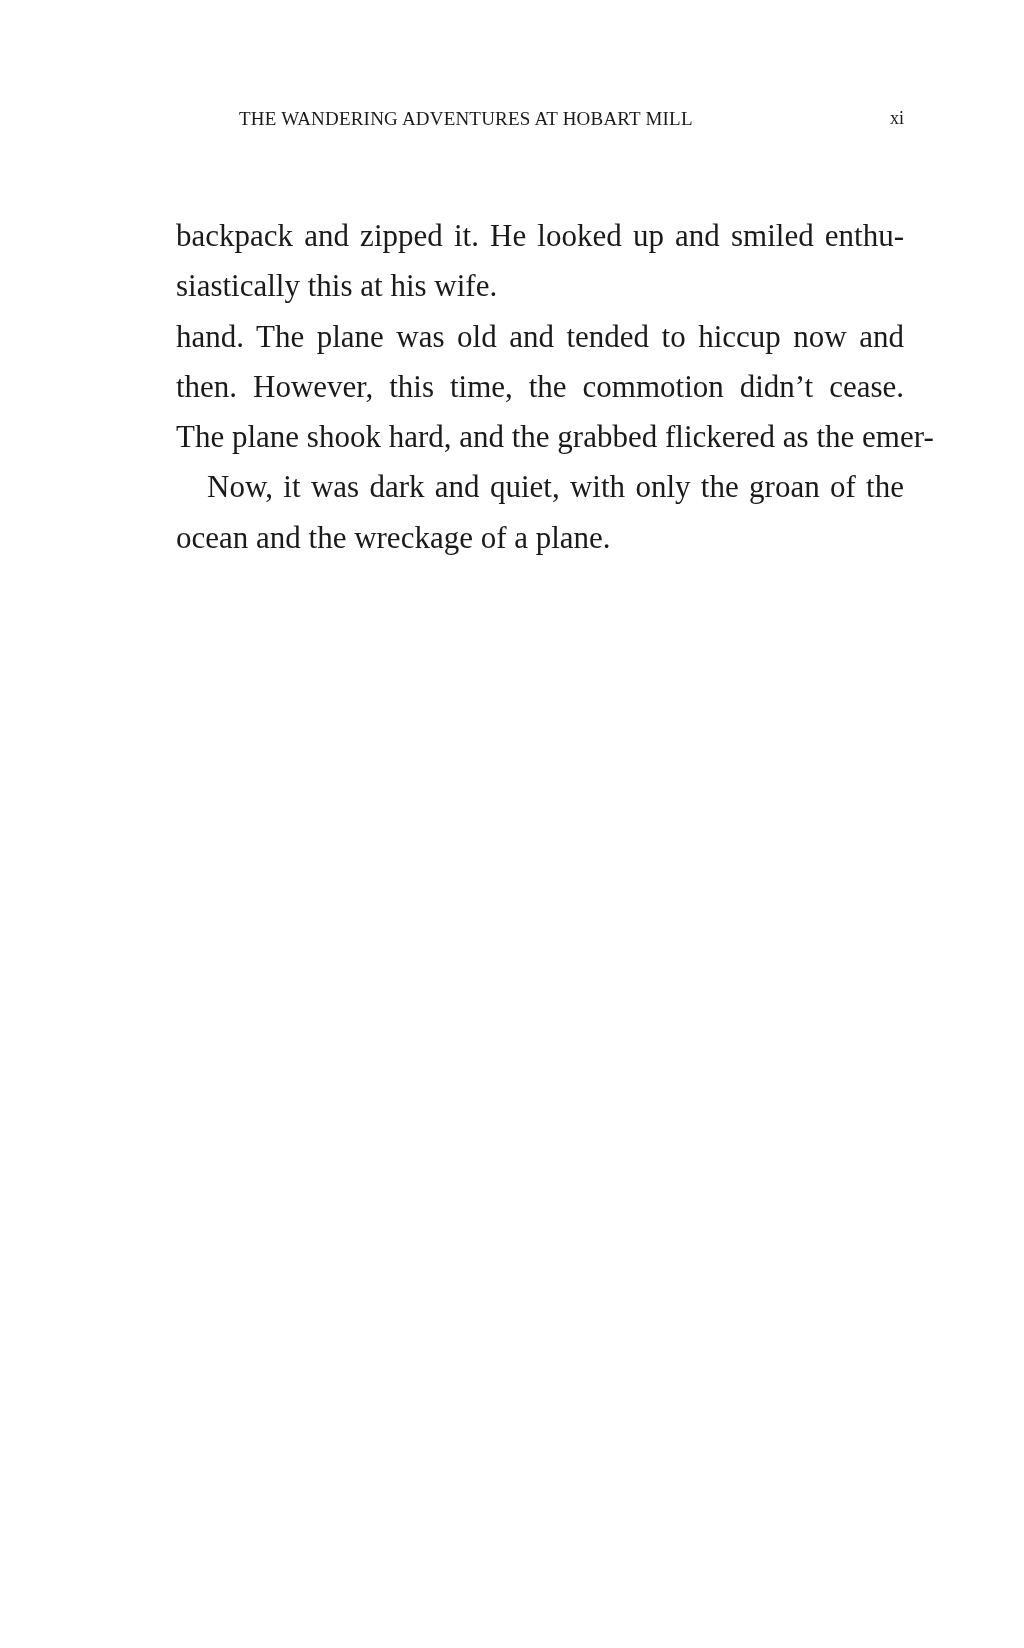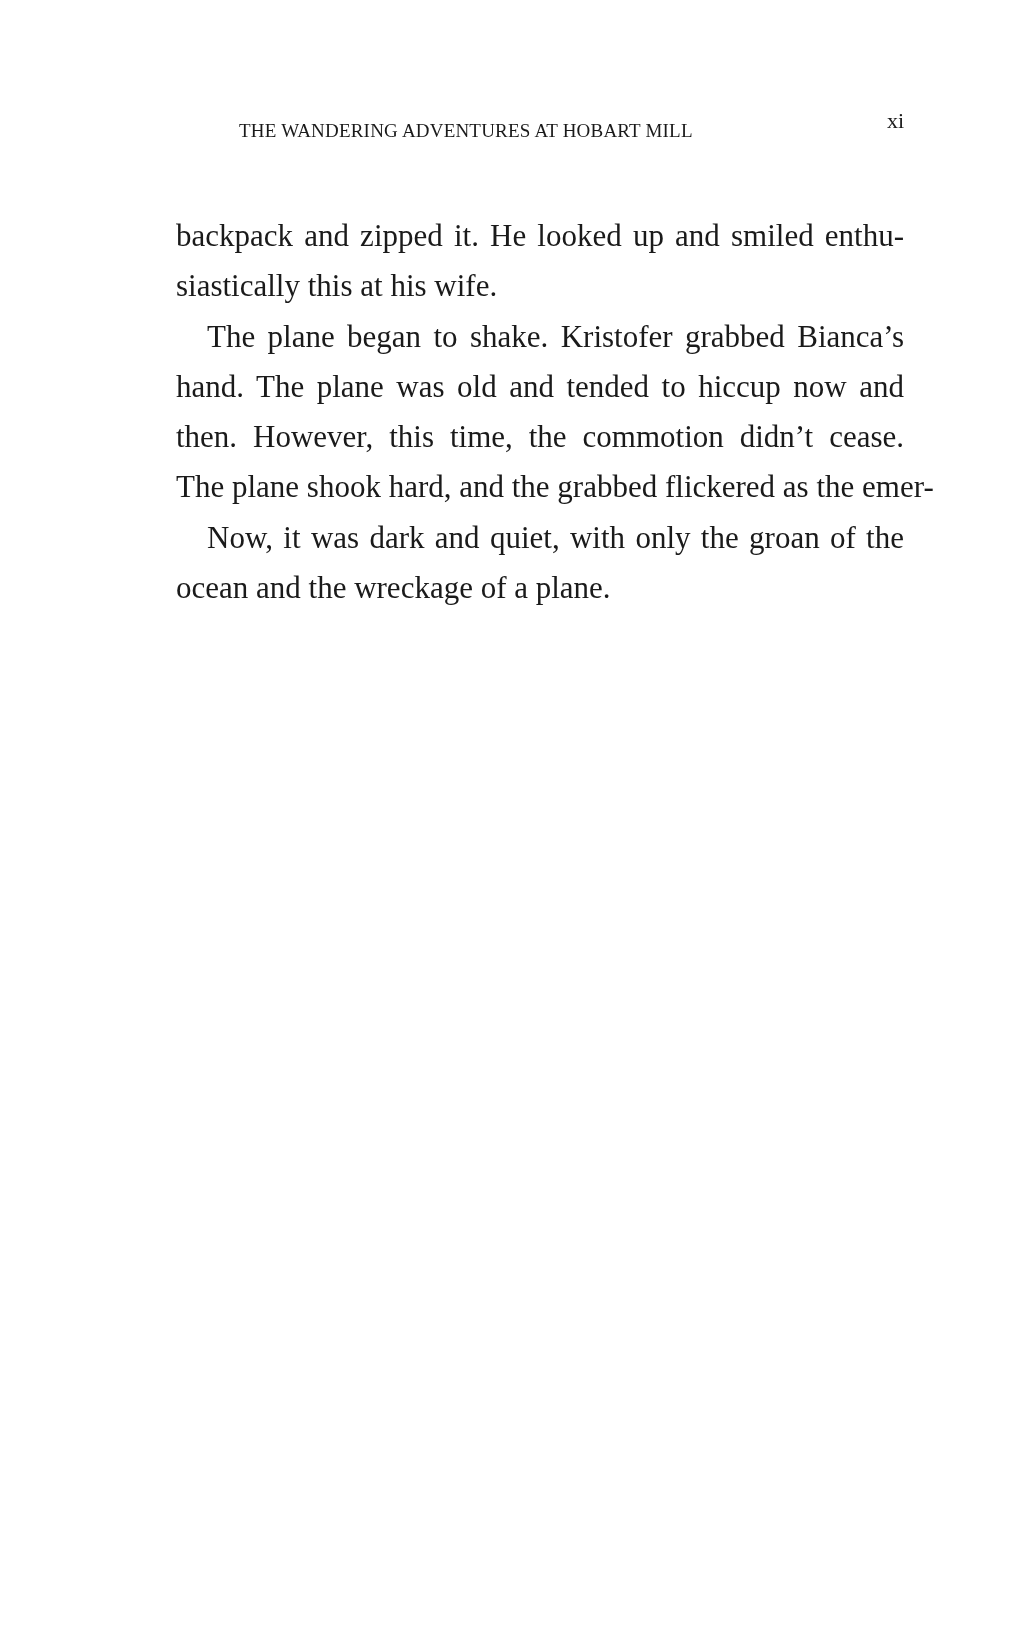--- a/index.html
+++ b/index.html
@@ -1,41 +1,40 @@
 <!DOCTYPE html>
 <html><head>
 <meta charset="utf-8">
 <style>
   html, body { margin: 0; padding: 0; background: #ffffff; }
   body { width: 1024px; height: 1648px; position: relative; overflow: hidden;
          font-family: "Liberation Serif", "DejaVu Serif", serif; color: #1a1a1a; }
   .running-head { position: absolute; top: 108px; left: 176px; width: 728px; height: 30px; }
-  .running-title { position: absolute; left: 63px; top: 12px; font-size: 19px; letter-spacing: 0.2px; white-space: nowrap; }
-  .folio { position: absolute; right: 0; top: 0; font-size: 22px; }
+  .running-title { position: absolute; left: 63px; top: 0; font-size: 19px; letter-spacing: 0.2px; white-space: nowrap; }
+  .folio { position: absolute; right: 0; top: 0; font-size: 18px; }
   .body-text { position: absolute; top: 192px; left: 176px; width: 728px; margin-top: 19px; }
   .line { height: 50.3px; line-height: 50.3px; font-size: 31px; white-space: nowrap;
           text-align: justify; text-align-last: justify; }
   .line.last { text-align-last: left; }
   .line.indent { padding-left: 31px; }
 </style>
 </head>
 <body>
 
 <div class="running-head">
   <span class="running-title">THE WANDERING ADVENTURES AT HOBART MILL</span>
   <span class="folio">xi</span>
 </div>
 
 <div class="body-text">
   <div>
     <div class="line">backpack and zipped it. He looked up and smiled enthu-</div>
     <div class="line last">siastically this at his wife.</div>
   </div>
   <div>
-    <div class="line indent">The plane began to shake. Kristofer grabbed Bianca’s</div>
     <div class="line">hand. The plane was old and tended to hiccup now and</div>
     <div class="line">then. However, this time, the commotion didn’t cease.</div>
     <div class="line">The plane shook hard, and the grabbed flickered as the emer-</div>
   </div>
   <div>
     <div class="line indent">Now, it was dark and quiet, with only the groan of the</div>
     <div class="line last">ocean and the wreckage of a plane.</div>
   </div>
 </div>
 

